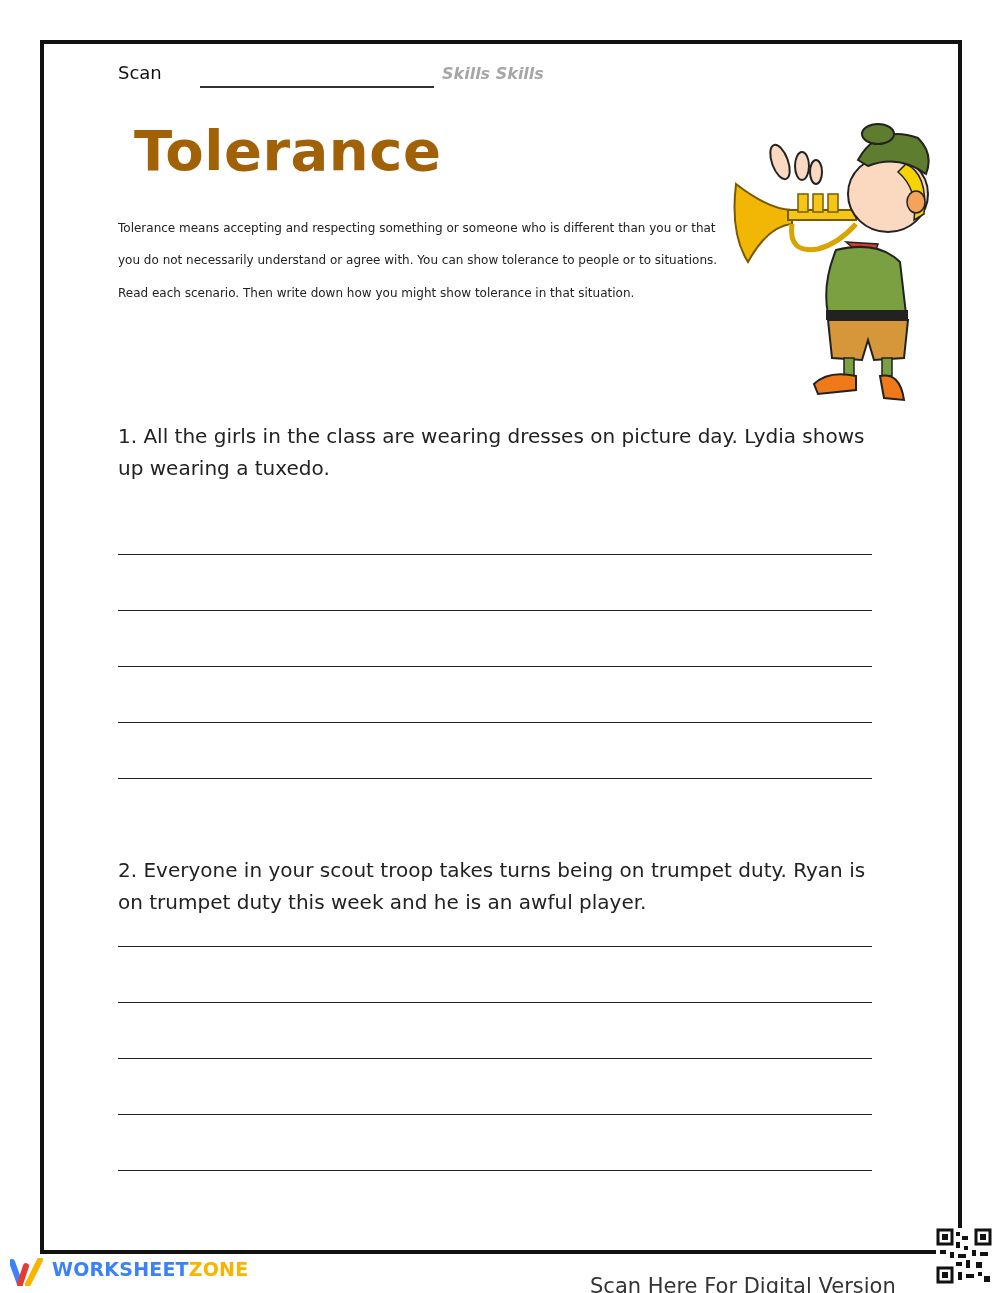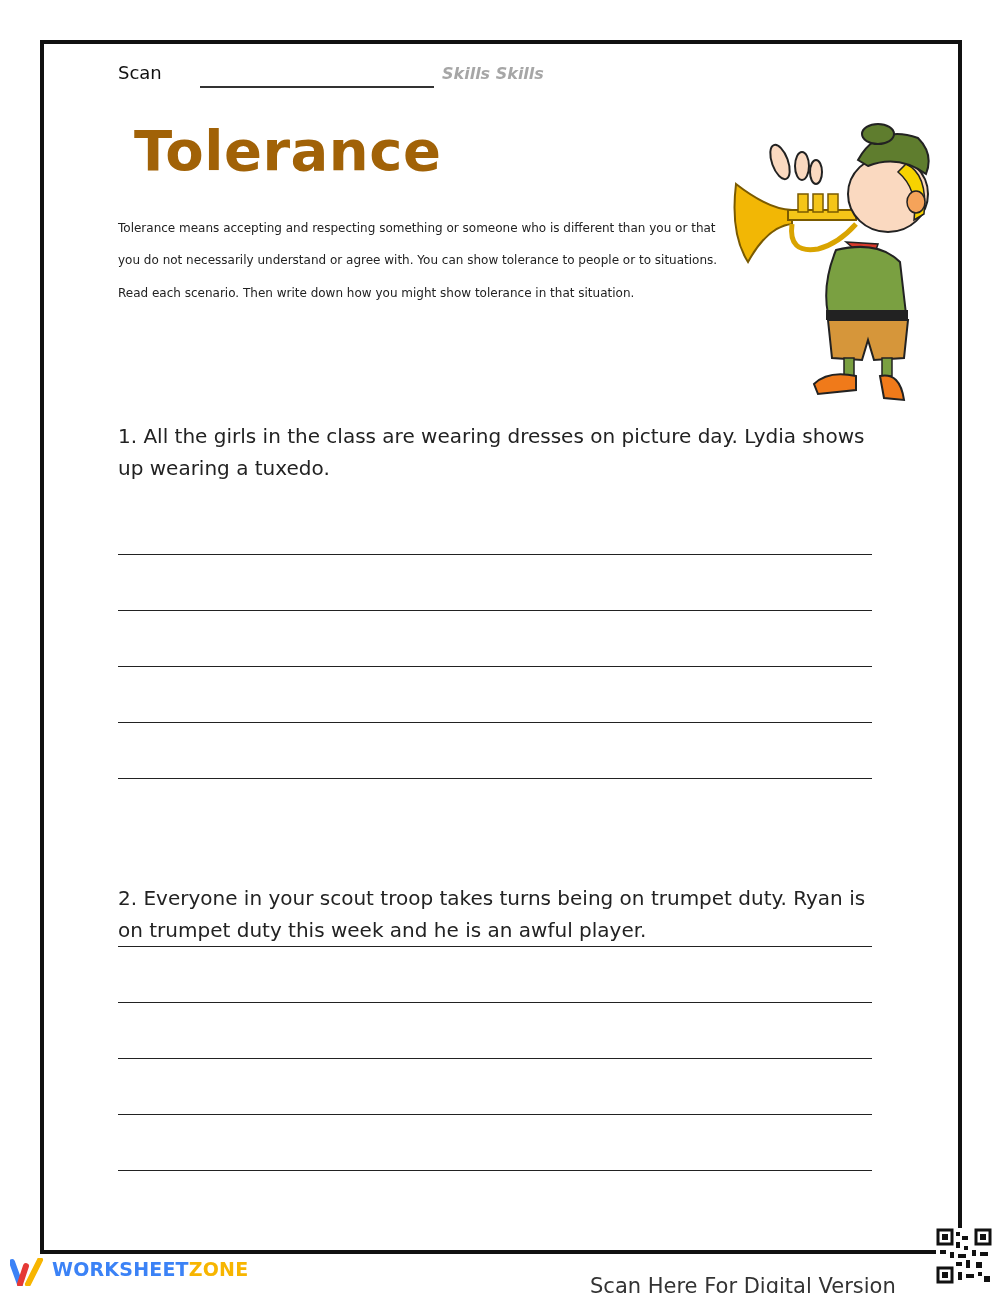--- a/index.html
+++ b/index.html
@@ -70,21 +70,21 @@
   </svg>
 </div>
 
 <div class="question" style="top:412px;margin-top:8px;">1. All the girls in the class are wearing dresses on picture day. Lydia shows up wearing a tuxedo.</div>
 <div class="answer-line" style="top:554px;"></div>
 <div class="answer-line" style="top:610px;"></div>
 <div class="answer-line" style="top:666px;"></div>
 <div class="answer-line" style="top:722px;"></div>
 <div class="answer-line" style="top:778px;"></div>
 
-<div class="question" style="top:882px;">2. Everyone in your scout troop takes turns being on trumpet duty. Ryan is on trumpet duty this week and he is an awful player.</div>
+<div class="question" style="top:854px;">2. Everyone in your scout troop takes turns being on trumpet duty. Ryan is on trumpet duty this week and he is an awful player.</div>
 <div class="answer-line" style="top:946px;"></div>
 <div class="answer-line" style="top:1002px;"></div>
 <div class="answer-line" style="top:1058px;"></div>
 <div class="answer-line" style="top:1114px;"></div>
 <div class="answer-line" style="top:1170px;"></div>
 
 <div class="footer-logo">
   <svg width="36" height="28" viewBox="0 0 36 28">
     <path d="M2 4 L10 26" stroke="#3b82f6" stroke-width="6" stroke-linecap="round"></path>
     <path d="M10 26 L16 8" stroke="#e53935" stroke-width="6" stroke-linecap="round"></path>

